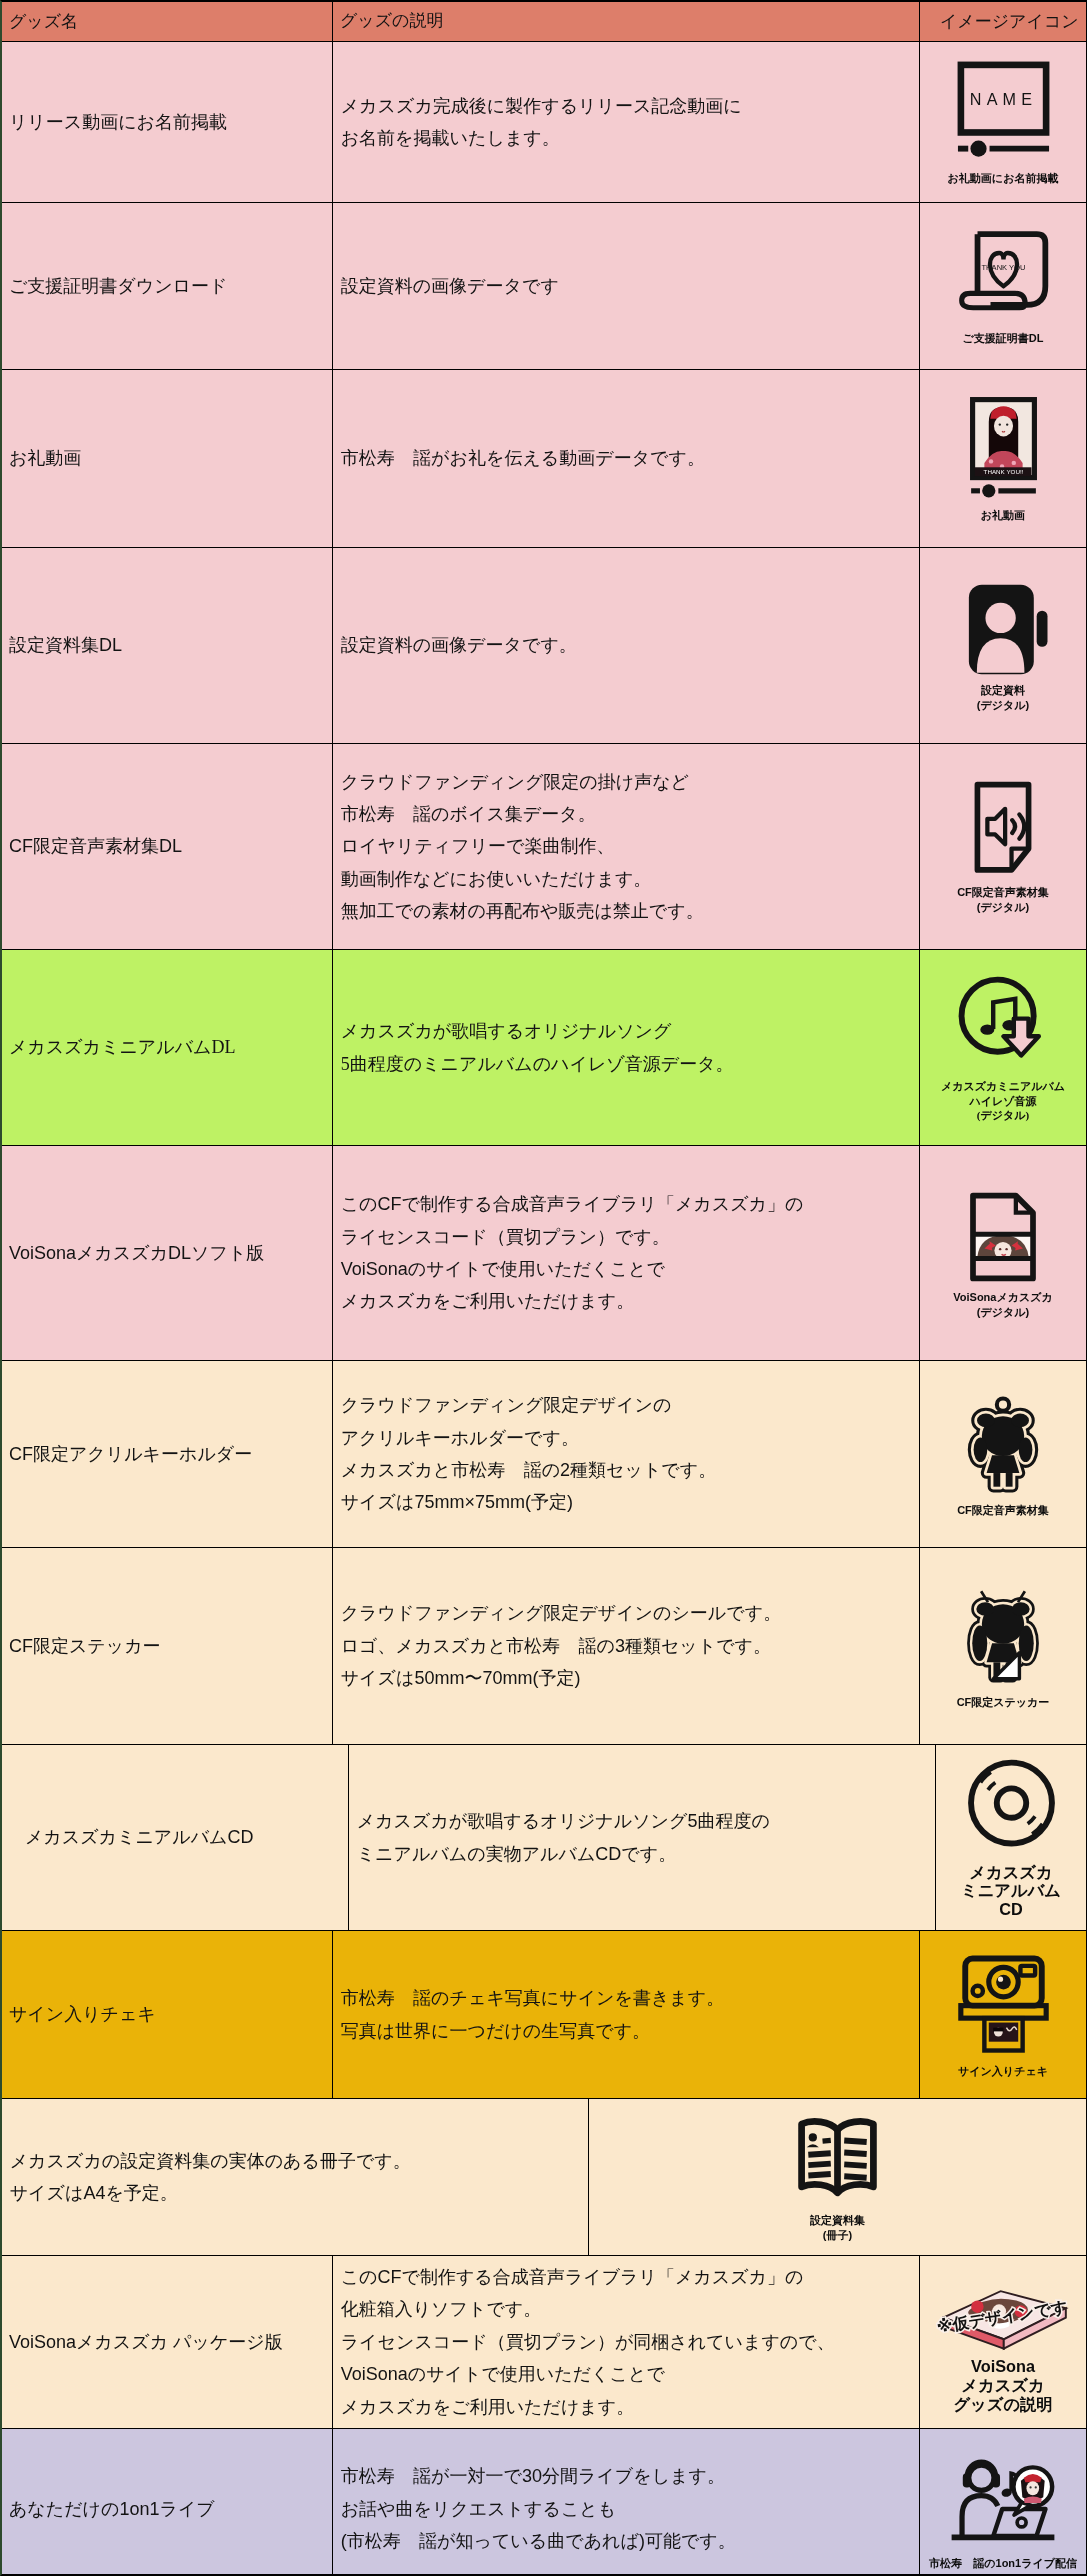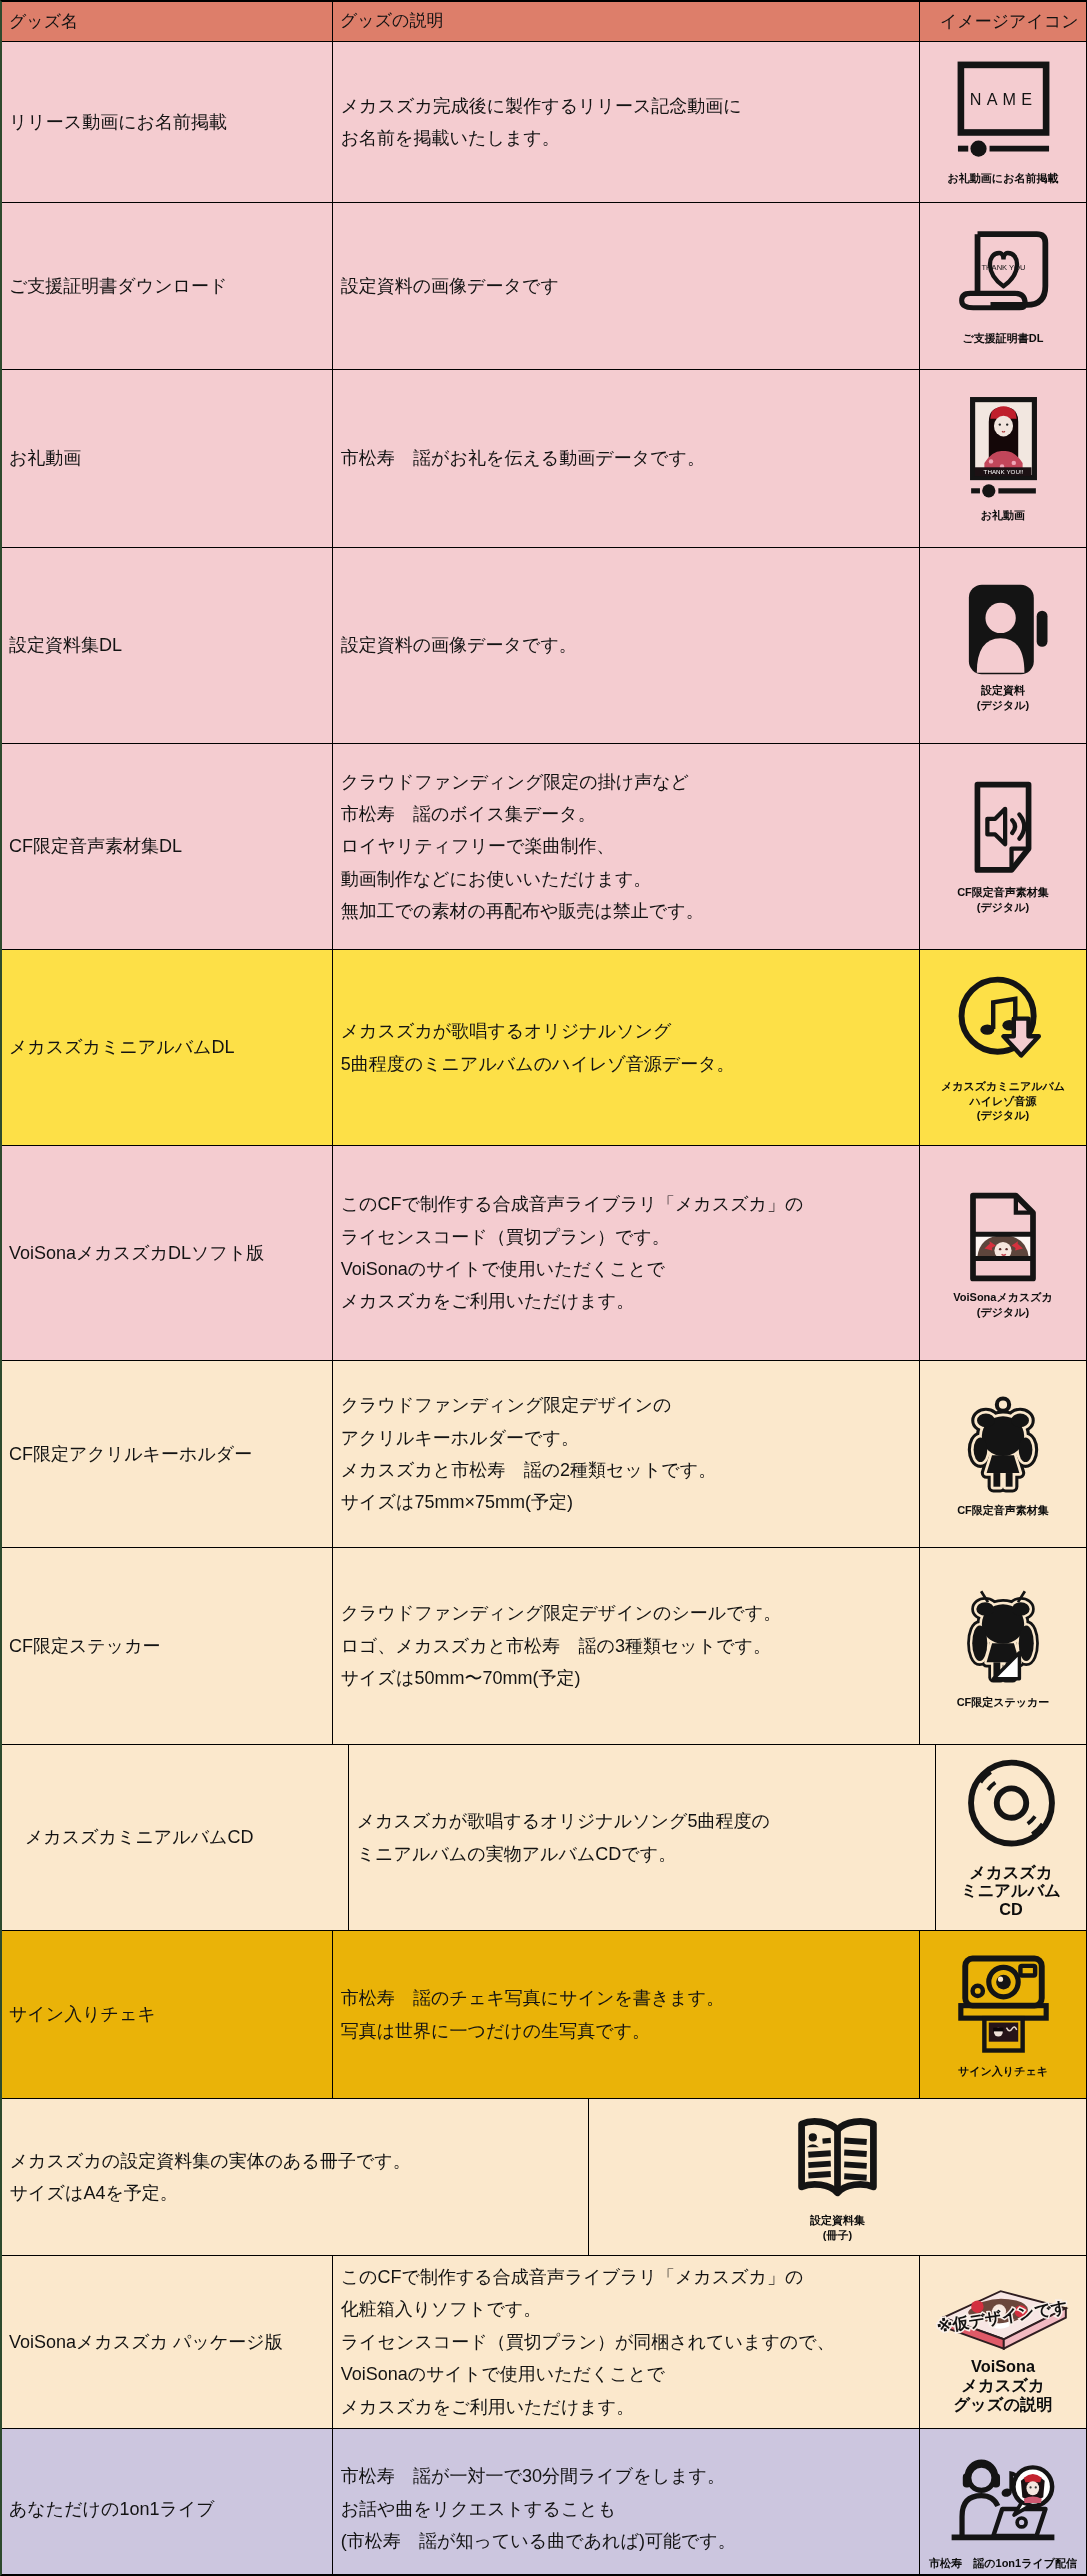--- a/index.html
+++ b/index.html
@@ -123,21 +123,21 @@
  <path d="M106 98 H82 V128" fill="none" stroke="#141414" stroke-width="6" stroke-linejoin="round"></path>
  <path d="M48 56 V78 H59 L73 92 V42 L59 56 Z" fill="none" stroke="#141414" stroke-width="6" stroke-linejoin="round"></path>
  <path d="M83 58 Q91 67 83 76" fill="none" stroke="#141414" stroke-width="6" stroke-linecap="round"></path>
  <path d="M93 50 Q107 67 93 84" fill="none" stroke="#141414" stroke-width="6" stroke-linecap="round"></path>
 </svg></div>
           <div class="icon-caption">CF限定音声素材集
 (デジタル)</div>
         </div>
       </div>
     </div>
-    <div class="row" style="height: 196px; background: #fde047;">
+    <div class="row" style="height: 196px; background: #bef264; font-family: Liberation Serif, serif;">
       <div class="cell c-name">メカスズカミニアルバムDL</div>
       <div class="cell c-desc">メカスズカが歌唱するオリジナルソング
 5曲程度のミニアルバムのハイレゾ音源データ。</div>
       <div class="cell c-icon">
         <div class="iconwrap">
           <div class="icon-art"><svg width="103" height="103" viewBox="0 0 140 140">
  <circle cx="62" cy="58" r="49" fill="none" stroke="#141414" stroke-width="8"></circle>
  <path d="M56 76 V40 L86 35 V70" fill="none" stroke="#141414" stroke-width="6"></path>
  <ellipse cx="48" cy="77" rx="9.5" ry="7" fill="#141414"></ellipse>
  <ellipse cx="78" cy="71" rx="9.5" ry="7" fill="#141414"></ellipse>

